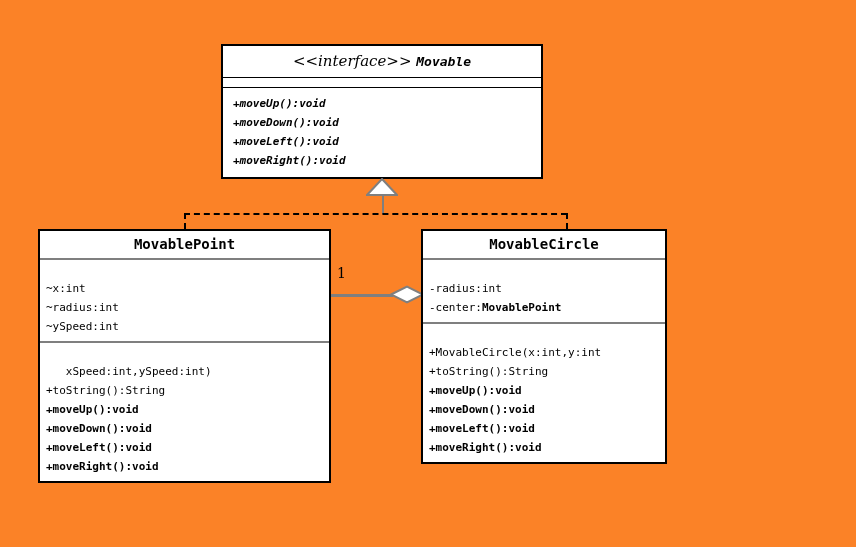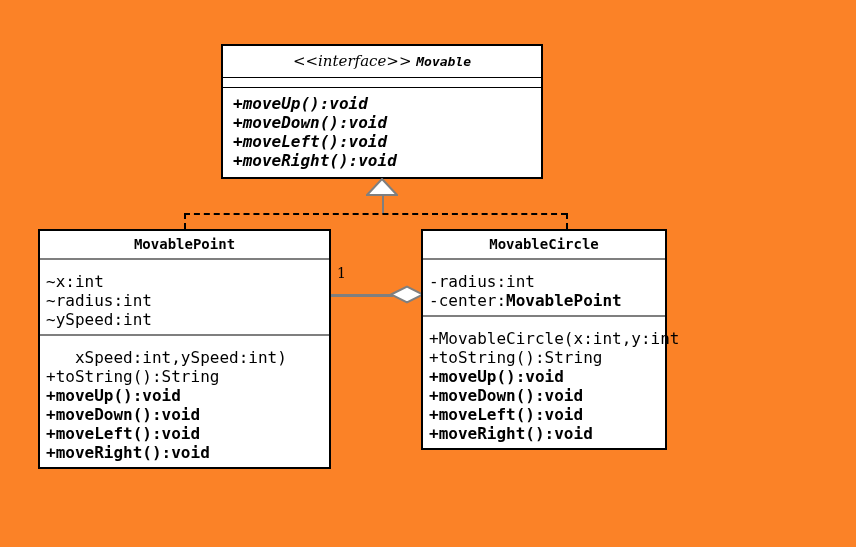--- a/index.html
+++ b/index.html
@@ -37,29 +37,29 @@
   }
   .sep-thin {
     height: 0;
     border-top: 1px solid #000000;
   }
   .sep-gray {
     height: 0;
     border-top: 2px solid #7f7f7f;
   }
   .compartment {
-    padding: 12px 2px 5px 6px;
+    padding: 19px 2px 5px 6px;
   }
   .compartment.empty {
     height: 9px;
     padding: 0;
   }
   .member {
     font-family: "DejaVu Sans Mono", monospace;
-    font-size: 16px;
+    font-size: 11px;
     line-height: 19px;
     color: #000;
     white-space: pre;
   }
   .member.b { font-weight: bold; }
   .member.bi { font-weight: bold; font-style: italic; }
   .inline-b { font-weight: bold; }
 
   
   #interface-box {

